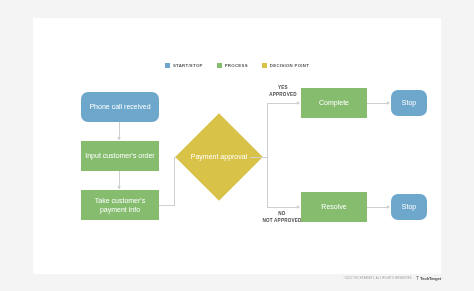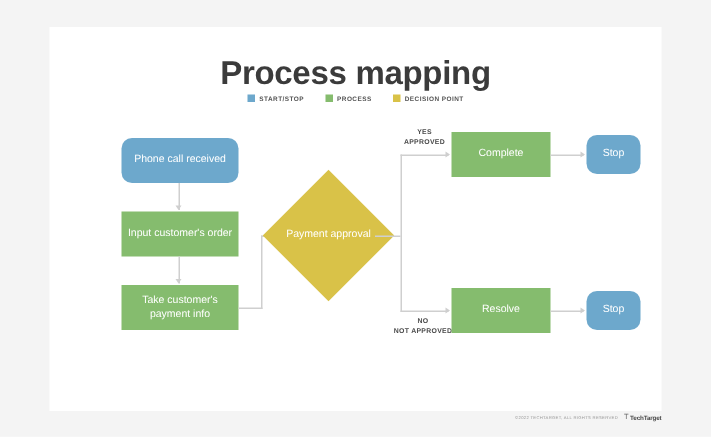--- a/index.html
+++ b/index.html
@@ -81,21 +81,20 @@
   .tt-logo{display:flex;align-items:center;gap:1px;}
   .tt-mark{font-size:5px;color:#6b6b6b;line-height:1;}
   .tt-word{font-size:4.2px;font-weight:bold;color:#4a4a4a;letter-spacing:-0.1px;}
 </style>
 </head>
 <body>
 
 <div class="frame">
   <div class="card">
 
-    <div class="title">Process mapping</div>
 
     <div class="legend">
       <div class="legend-item">
         <span class="legend-swatch" style="background:#6DA8CC"></span>
         <span class="legend-label">START/STOP</span>
       </div>
       <div class="legend-item">
         <span class="legend-swatch" style="background:#85BC6E"></span>
         <span class="legend-label">PROCESS</span>
       </div>

